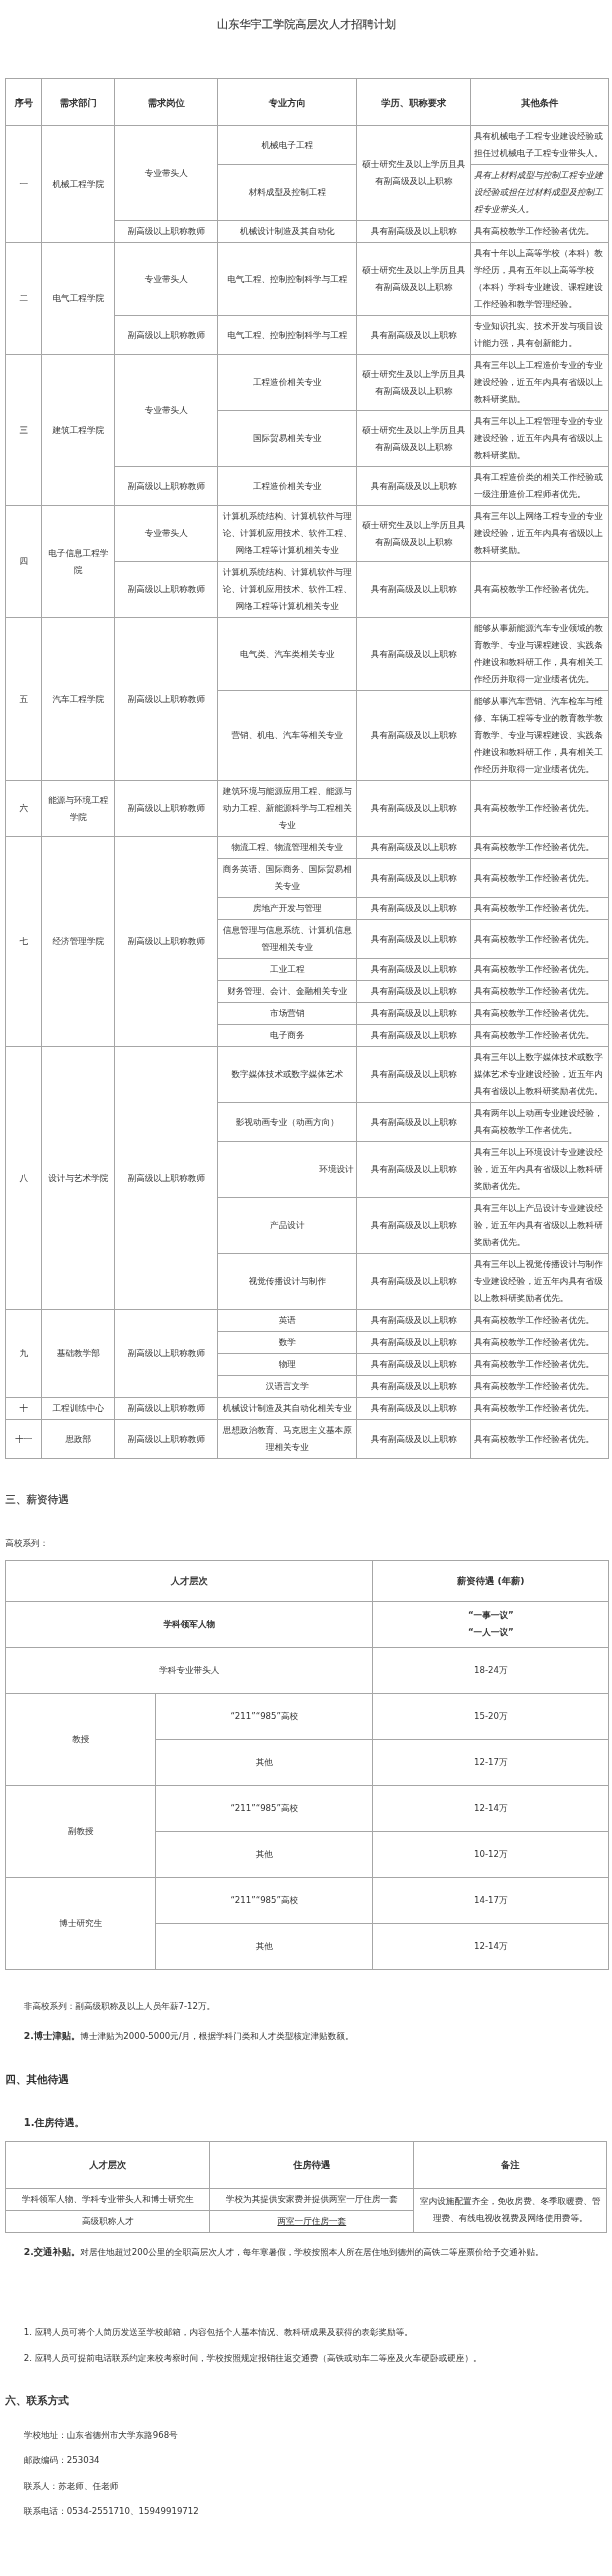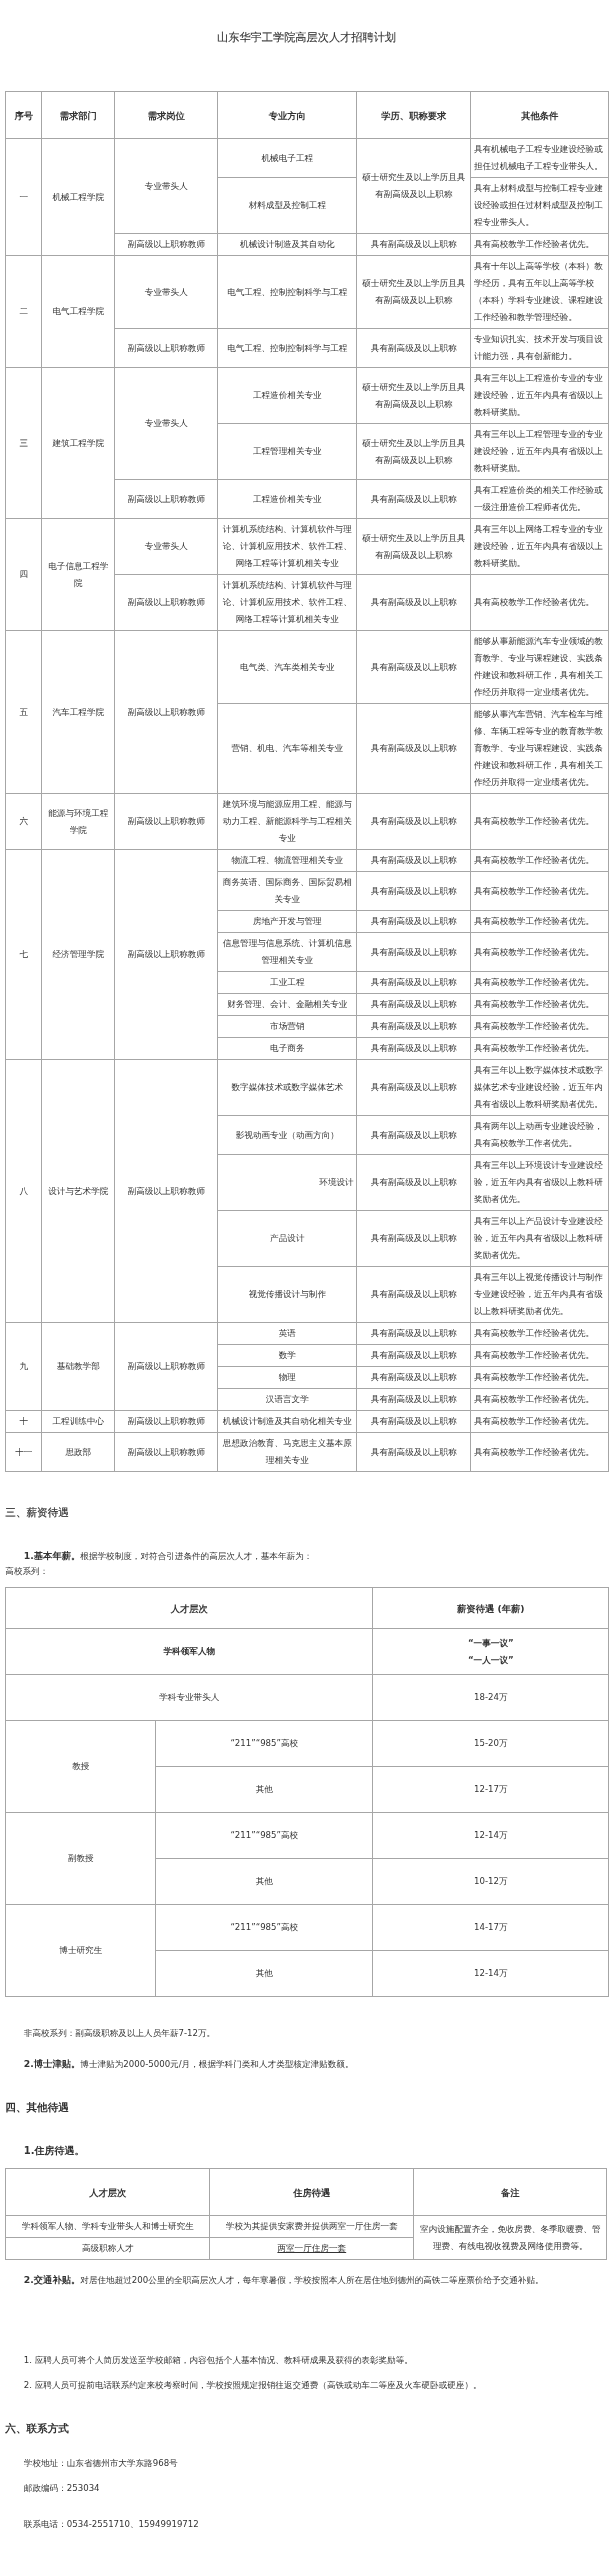--- a/index.html
+++ b/index.html
@@ -7,21 +7,21 @@
     width: 613px;
     font-family: "DejaVu Sans", "Liberation Sans", sans-serif;
     color: #333333;
     font-size: 8.6px;
   }
   .page { padding: 0 5.3px; }
   .doc-title {
     text-align: center;
     font-size: 11.2px;
     color: #333;
-    padding-top: 30px;
+    padding-top: 17px;
     height: 33px;
     margin: 0;
     font-weight: normal;
     -webkit-text-stroke: 0.1px #333;
   }
   table { border-collapse: collapse; width: 602px; table-layout: fixed; }
   td, th {
     border: 0.7px solid #a6a6a6;
     text-align: center;
     vertical-align: middle;
@@ -79,21 +79,21 @@
         <tr>
           <td rowspan="3" style="white-space: pre-line;">一</td>
           <td rowspan="3" style="white-space: pre-line;">机械工程学院</td>
           <td rowspan="2" style="white-space: pre-line;">专业带头人</td>
           <td style="white-space: pre-line;">机械电子工程</td>
           <td rowspan="2" style="white-space: pre-line;">硕士研究生及以上学历且具有副高级及以上职称</td>
           <td class="left" style="white-space: pre-line;">具有机械电子工程专业建设经验或担任过机械电子工程专业带头人。</td>
         </tr>
         <tr>
           <td style="white-space: pre-line;">材料成型及控制工程</td>
-          <td class="left" style="white-space: pre-line;">具有上材料成型与控制工程专业建设经验或担任过材料成型及控制工程专业带头人。</td>
+          <td class="left" style="white-space: pre-line; font-style: italic;">具有上材料成型与控制工程专业建设经验或担任过材料成型及控制工程专业带头人。</td>
         </tr>
         <tr>
           <td style="white-space: pre-line;">副高级以上职称教师</td>
           <td style="white-space: pre-line;">机械设计制造及其自动化</td>
           <td style="white-space: pre-line;">具有副高级及以上职称</td>
           <td class="left" style="white-space: pre-line;">具有高校教学工作经验者优先。</td>
         </tr>
         <tr>
           <td rowspan="2" style="white-space: pre-line;">二</td>
           <td rowspan="2" style="white-space: pre-line;">电气工程学院</td>
@@ -110,21 +110,21 @@
         </tr>
         <tr>
           <td rowspan="3" style="white-space: pre-line;">三</td>
           <td rowspan="3" style="white-space: pre-line;">建筑工程学院</td>
           <td rowspan="2" style="white-space: pre-line;">专业带头人</td>
           <td style="white-space: pre-line;">工程造价相关专业</td>
           <td style="white-space: pre-line;">硕士研究生及以上学历且具有副高级及以上职称</td>
           <td class="left" style="white-space: pre-line;">具有三年以上工程造价专业的专业建设经验，近五年内具有省级以上教科研奖励。</td>
         </tr>
         <tr>
-          <td style="white-space: pre-line;">工程管理相关专业</td>
+          <td style="white-space: pre-line;">国际贸易相关专业</td>
           <td style="white-space: pre-line;">硕士研究生及以上学历且具有副高级及以上职称</td>
           <td class="left" style="white-space: pre-line;">具有三年以上工程管理专业的专业建设经验，近五年内具有省级以上教科研奖励。</td>
         </tr>
         <tr>
           <td style="white-space: pre-line;">副高级以上职称教师</td>
           <td style="white-space: pre-line;">工程造价相关专业</td>
           <td style="white-space: pre-line;">具有副高级及以上职称</td>
           <td class="left" style="white-space: pre-line;">具有工程造价类的相关工作经验或一级注册造价工程师者优先。</td>
         </tr>
         <tr>
@@ -271,23 +271,20 @@
           <td style="white-space: pre-line;">思想政治教育、马克思主义基本原理相关专业</td>
           <td style="white-space: pre-line;">具有副高级及以上职称</td>
           <td class="left" style="white-space: pre-line;">具有高校教学工作经验者优先。</td>
         </tr>
       </tbody>
   </table>
 
   <div style="height:34px"></div>
   <h2 class="section-heading" style="font-weight:normal;-webkit-text-stroke:0.2px #333">三、薪资待遇</h2>
   <div style="height:29px"></div>
-  <p class="para indent">
-    <b class="lead">1.基本年薪。</b><span>根据学校制度，对符合引进条件的高层次人才，基本年薪为：</span>
-  </p>
   <p class="para" style="margin-bottom:9.3px">高校系列：</p>
 
   <table class="salary-table">
     <colgroup>
         <col style="width:150px">
         <col style="width:217px">
         <col style="width:236px">
       </colgroup>
     <thead>
       <tr>
@@ -386,17 +383,18 @@
   <div style="height:10.6px"></div>
   <p class="para indent">2. 应聘人员可提前电话联系约定来校考察时间，学校按照规定报销往返交通费（高铁或动车二等座及火车硬卧或硬座）。</p>
 
   <div style="height:29px"></div>
   <h2 class="section-heading">六、联系方式</h2>
   <div style="height:20px"></div>
   <p class="para indent">学校地址：山东省德州市大学东路968号</p>
   <div style="height:10.6px"></div>
   <p class="para indent">邮政编码：253034</p>
   <div style="height:10.6px"></div>
+  <p class="para indent">联系人：苏老师、任老师</p>
   <div style="height:10.6px"></div>
   <p class="para indent">联系电话：0534-2551710、15949919712</p>
   <div style="height:20px"></div>
 </div>
 
 
 </body></html>

